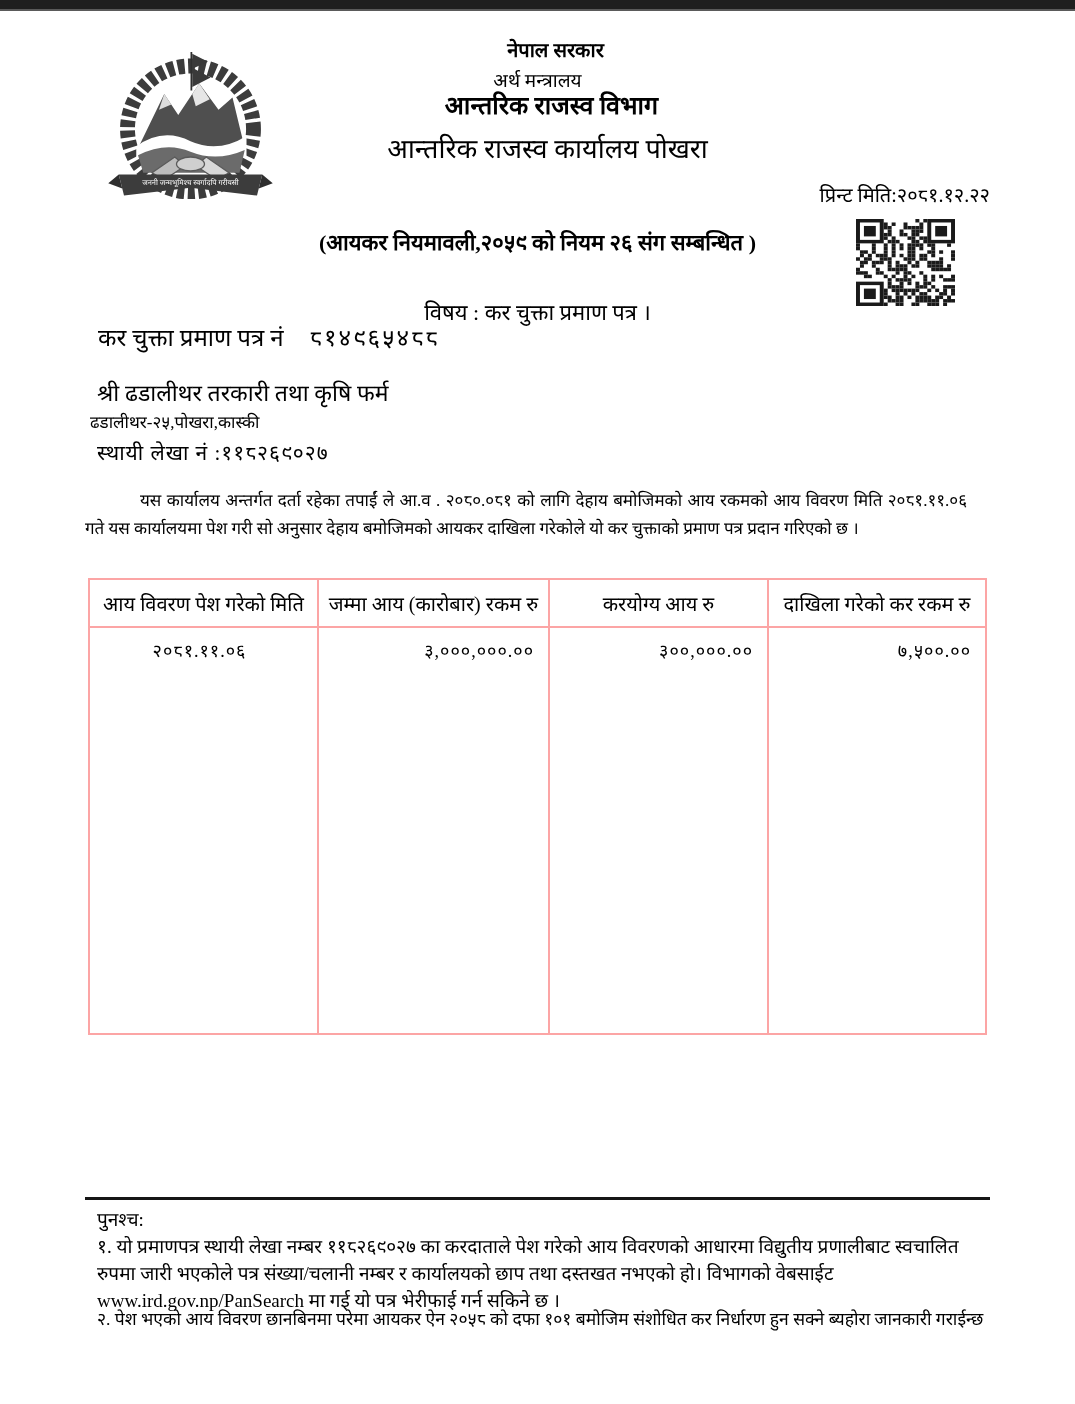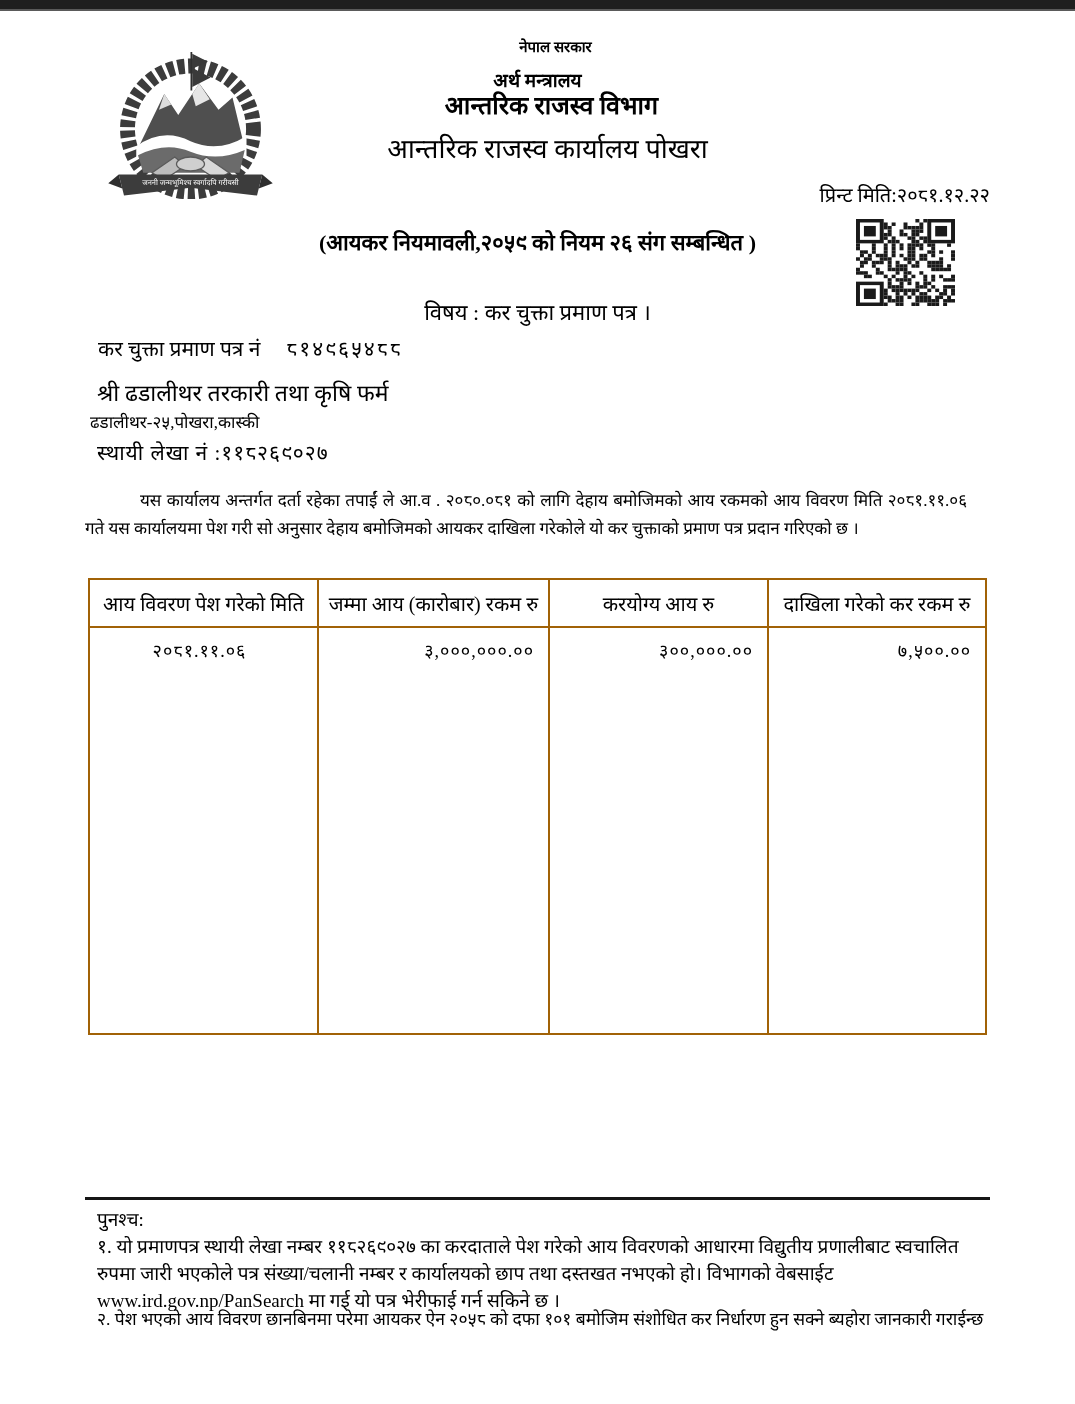--- a/index.html
+++ b/index.html
@@ -4,41 +4,41 @@
 <style>
   html,body{margin:0;padding:0;background:#fff;}
   body{
     width:1075px;height:1404px;position:relative;overflow:hidden;
     font-family:"Liberation Serif","DejaVu Serif",serif;color:#000;
     -webkit-font-smoothing:antialiased;
   }
   .topbar{position:absolute;top:0;left:0;width:1075px;height:9px;background:#1f1f1f;border-bottom:2px solid #5a5a5a;}
   .abs{position:absolute;}
   .center{text-align:center;width:1075px;left:0;}
-  .gov-name{top:36px;font-size:15px;font-weight:bold;padding-left:36px;box-sizing:border-box;}
-  .ministry{top:67px;font-size:19px;font-weight:bold;box-sizing:border-box;}
+  .gov-name{top:36px;font-size:20px;font-weight:bold;padding-left:36px;box-sizing:border-box;}
+  .ministry{top:67px;font-size:19px;font-weight:normal;box-sizing:border-box;}
   .department{top:87px;font-size:25px;font-weight:bold;padding-left:28px;box-sizing:border-box;}
   .office{top:129px;font-size:27px;font-weight:normal;padding-left:20px;box-sizing:border-box;}
   .print-date{top:181px;left:0;width:990px;text-align:right;font-size:20px;}
   .rule-ref{top:226px;font-size:22px;font-weight:bold;}
   .subject{top:274px;font-size:22px;font-weight:500;margin-top:22px;}
-  .cert-line{top:334px;left:98px;font-size:21px;}
+  .cert-line{top:320px;left:98px;font-size:24px;}
   .cert-line .num{margin-left:26px;letter-spacing:2px;}
   .recipient{top:376px;left:97px;font-size:23px;}
   .address{top:410px;left:90px;font-size:17px;}
   .pan-line{top:438px;left:97px;font-size:21px;letter-spacing:1px;}
   .body-par{
     top:487px;left:85px;width:882px;font-size:17px;line-height:27.5px;
     text-align:justify;text-indent:55px;
   }
   table.cert-table{
     position:absolute;left:88px;top:578px;width:897px;
     border-collapse:collapse;table-layout:fixed;
   }
-  .cert-table th,.cert-table td{border:2px solid #a16207;}
+  .cert-table th,.cert-table td{border:2px solid #fca5a5;}
   .cert-table th{
     height:46px;font-size:20px;font-weight:normal;text-align:center;
     vertical-align:middle;padding:0 4px;
   }
   .cert-table td{
     height:383px;vertical-align:top;font-size:18px;
     padding:10px 14px 12px 6px;letter-spacing:1px;
   }
   .cert-table td.c0{text-align:center;}
   .cert-table td.c1,.cert-table td.c2,.cert-table td.c3{text-align:right;}

